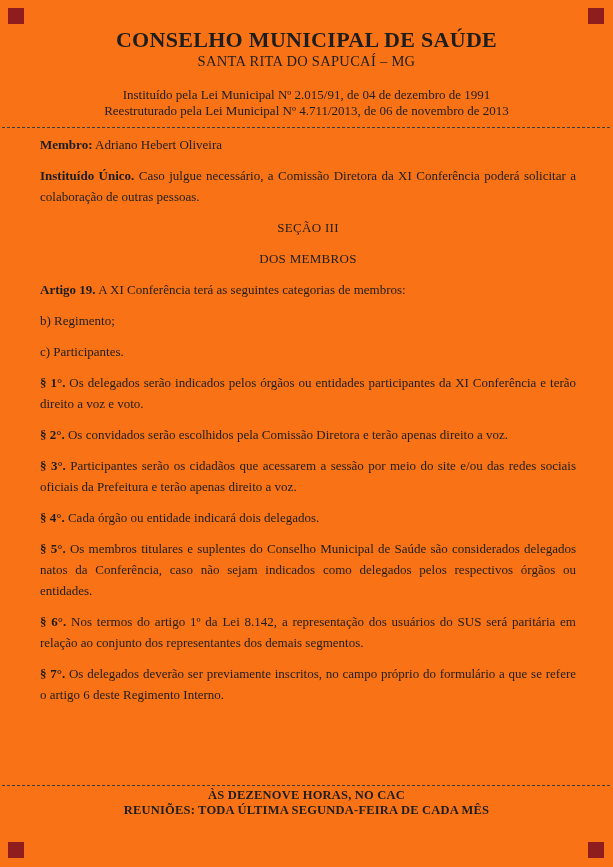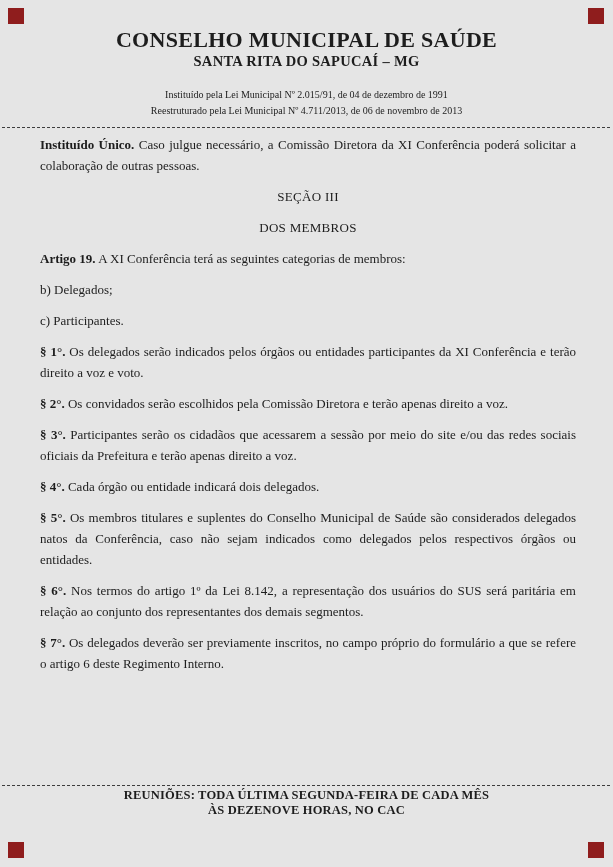--- a/index.html
+++ b/index.html
@@ -3,41 +3,41 @@
 <meta charset="utf-8">
 <style>
   html, body { margin: 0; padding: 0; background: #ffffff; }
   body {
     width: 613px; height: 867px;
     position: relative;
     font-family: "Liberation Serif", "DejaVu Serif", serif;
     color: #1d1d1d;
     overflow: hidden;
   }
-  .page { position: absolute; inset: 0; background: #e5e5e5; }
+  .page { position: absolute; inset: 0; background: #f97316; }
 
   
   .corner {
     position: absolute; width: 16px; height: 16px;
   }
   .corner.tl { left: 8px;  top: 8px; }
   .corner.tr { right: 9px; top: 8px; }
   .corner.bl { left: 8px;  bottom: 9px; }
   .corner.br { right: 9px; bottom: 9px; }
 
   
   .header { padding-top: 27px; text-align: center; }
   .doc-title {
     margin: 0; font-size: 22px; font-weight: bold; letter-spacing: 0.3px;
   }
   .doc-subtitle {
-    margin: 0; font-size: 14.5px; font-weight: bold; letter-spacing: 0.3px;
+    margin: 0; font-size: 14.5px; font-weight: normal; letter-spacing: 0.3px;
   }
   .law-lines { margin-top: 17px; }
-  .law-line { margin: 0; font-size: 10px; line-height: 15.5px; }
+  .law-line { margin: 0; font-size: 13px; line-height: 15.5px; }
 
   
   .divider {
     height: 2px; margin: 0;
     background: repeating-linear-gradient(90deg, #3d3d3d 0 3px, transparent 3px 5px);
     background-size: 100% 1.4px;
     background-repeat: no-repeat;
     background-position: 0 bottom;
   }
   .divider.top { position: absolute; left: 2px; right: 2px; top: 126px; }
@@ -85,30 +85,31 @@
     <h2 class="doc-subtitle">SANTA RITA DO SAPUCAÍ – MG</h2>
     <div class="law-lines">
       <p class="law-line">Instituído pela Lei Municipal Nº 2.015/91, de 04 de dezembro de 1991</p>
       <p class="law-line">Reestruturado pela Lei Municipal Nº 4.711/2013, de 06 de novembro de 2013</p>
     </div>
   </div>
 
   <div class="divider top"></div>
 
   <div class="content">
+    <p class="para left"><span class="lead">Membro:</span><span> Adriano Hebert Oliveira</span></p>
 
     <p class="para"><span class="lead">Instituído Único.</span><span> Caso julgue necessário, a Comissão Diretora da XI Conferência poderá solicitar a colaboração de outras pessoas.</span></p>
 
     <p class="heading">SEÇÃO III</p>
 
     <p class="heading">DOS MEMBROS</p>
 
     <p class="para left"><span class="lead">Artigo 19.</span><span> A XI Conferência terá as seguintes categorias de membros:</span></p>
 
-    <p class="para left">b) Delegados;</p>
+    <p class="para left">b) Regimento;</p>
     <p class="para left">c) Participantes.</p>
 
     <p class="para"><span class="lead">§ 1°.</span><span> Os delegados serão indicados pelos órgãos ou entidades participantes da XI Conferência e terão direito a voz e voto.</span></p>
 
     <p class="para"><span class="lead">§ 2°.</span><span> Os convidados serão escolhidos pela Comissão Diretora e terão apenas direito a voz.</span></p>
 
     <p class="para"><span class="lead">§ 3°.</span><span> Participantes serão os cidadãos que acessarem a sessão por meio do site e/ou das redes sociais oficiais da Prefeitura e terão apenas direito a voz.</span></p>
 
     <p class="para"><span class="lead">§ 4°.</span><span> Cada órgão ou entidade indicará dois delegados.</span></p>
 
@@ -116,18 +117,18 @@
 
     <p class="para"><span class="lead">§ 6°.</span><span> Nos termos do artigo 1º da Lei 8.142, a representação dos usuários do SUS será paritária em relação ao conjunto dos representantes dos demais segmentos.</span></p>
 
     <p class="para"><span class="lead">§ 7°.</span><span> Os delegados deverão ser previamente inscritos, no campo próprio do formulário a que se refere o artigo 6 deste Regimento Interno.</span></p>
 
   </div>
 
   <div class="footer">
     <div class="divider bottom"></div>
     <div class="footer-text">
+      <p>ÀS DEZENOVE HORAS, NO CAC</p>
       <p>REUNIÕES: TODA ÚLTIMA SEGUNDA-FEIRA DE CADA MÊS</p>
-      <p>ÀS DEZENOVE HORAS, NO CAC</p>
     </div>
   </div>
 
 </div>
 
 </body></html>

